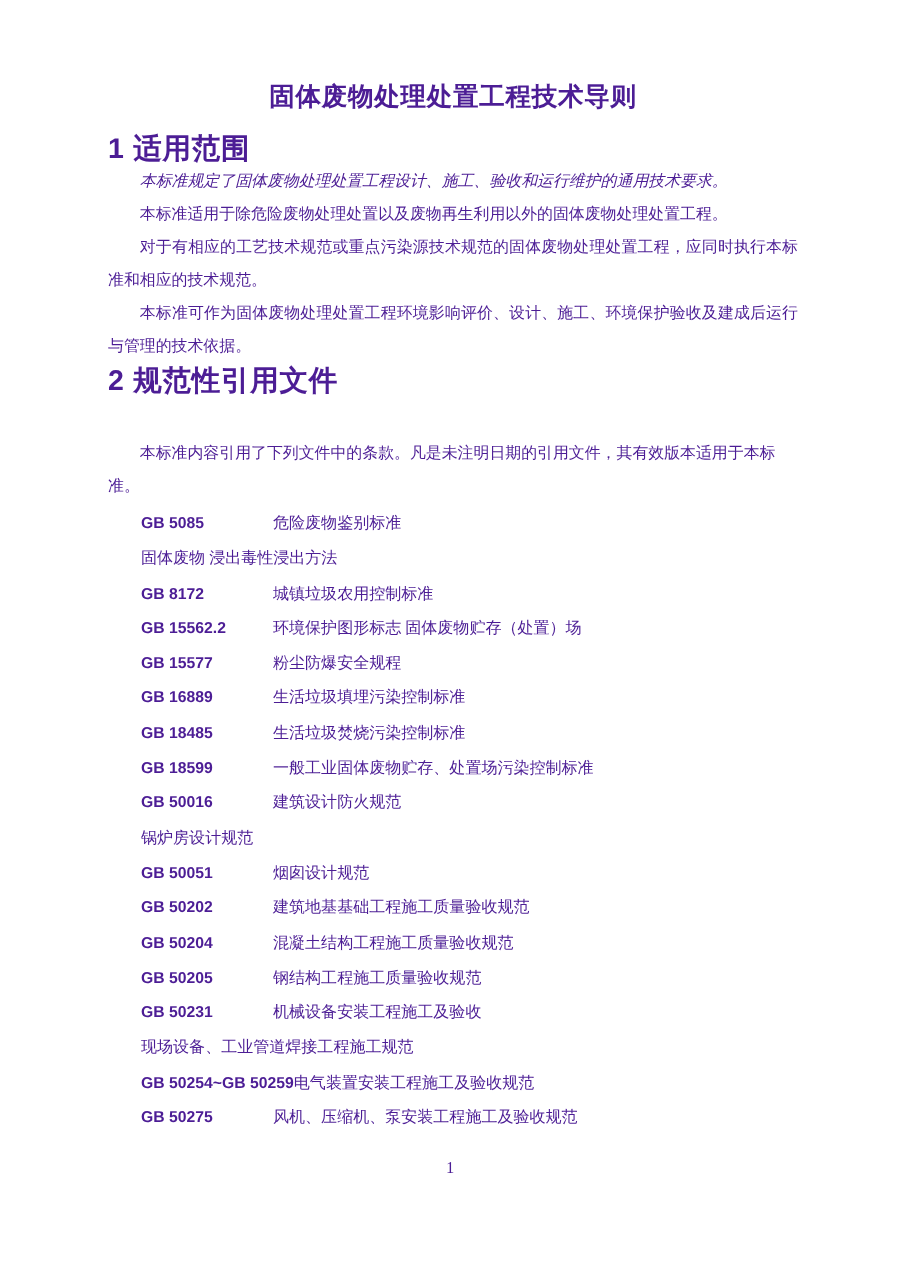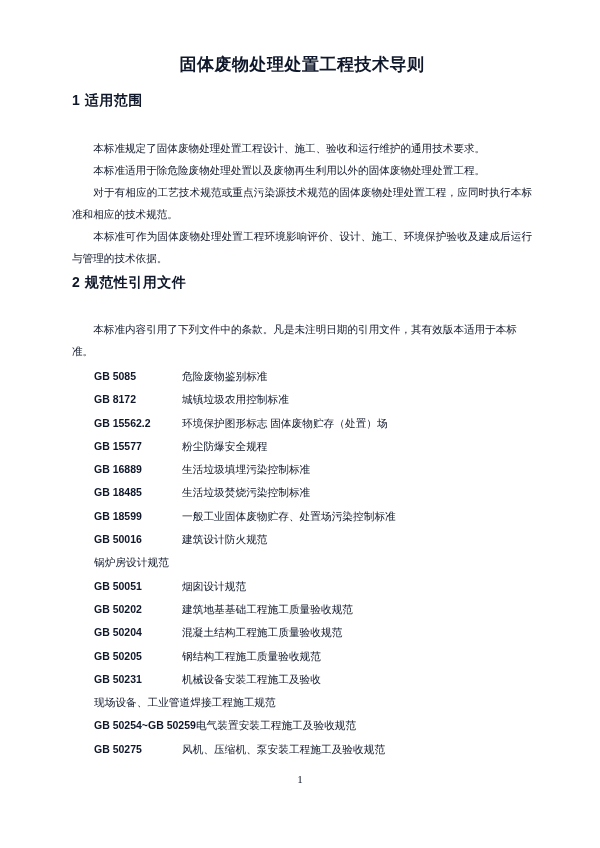--- a/index.html
+++ b/index.html
@@ -1,53 +1,53 @@
 <!DOCTYPE html>
 <html><head>
 <meta charset="utf-8">
 <style>
   html, body { margin: 0; padding: 0; background: #ffffff; }
   .page {
     position: relative;
     width: 600px;
     height: 848px;
     background: #ffffff;
-    color: #0f172a;
+    color: #4c1d95;
     font-family: "Liberation Serif", serif;
     overflow: hidden;
     box-sizing: border-box;
     padding: 0 68px 0 72px;
   }
   .doc-title {
     margin: 56px 0 0 0;
     font-family: "Liberation Sans", sans-serif;
     font-weight: bold;
     font-size: 17px;
     line-height: 18px;
     text-align: center;
     letter-spacing: 0.5px;
   }
   .sec-heading {
     margin: 0;
     font-family: "Liberation Sans", sans-serif;
     font-weight: bold;
-    font-size: 14px;
+    font-size: 19px;
     line-height: 14px;
     letter-spacing: 0.5px;
   }
   .sec-heading.first { margin-top: 19px; }
   .sec-heading.second { margin-top: 5px; }
   .para {
     margin: 0;
     font-size: 10.6px;
     line-height: 22px;
     text-indent: 2em;
     text-align: justify;
   }
-  .para.first-after-heading { margin-top: 31px; }
+  .para.first-after-heading { margin-top: 4px; font-style: italic; }
   .para.intro { margin-top: 30px; text-align: left; }
   .ref-list { margin-top: 2px; padding-left: 22px; }
   .ref-row {
     display: flex;
     align-items: flex-end;
     line-height: 23.3px;
     font-size: 10.6px;
   }
   .ref-code {
     font-family: "Liberation Sans", sans-serif;
@@ -87,20 +87,21 @@
   <p class="para intro">本标准内容引用了下列文件中的条款。凡是未注明日期的引用文件，其有效版本适用于本标准。</p>
 
   <div class="ref-list">
 
       <div class="ref-row">
         <span class="ref-code">GB 5085</span>
         <span class="ref-title">危险废物鉴别标准</span>
       </div>
 
       <div class="ref-row">
+        <span class="ref-title">固体废物 浸出毒性浸出方法</span>
       </div>
 
       <div class="ref-row">
         <span class="ref-code">GB 8172</span>
         <span class="ref-title">城镇垃圾农用控制标准</span>
       </div>
 
       <div class="ref-row">
         <span class="ref-code">GB 15562.2</span>
         <span class="ref-title">环境保护图形标志 固体废物贮存（处置）场</span>

